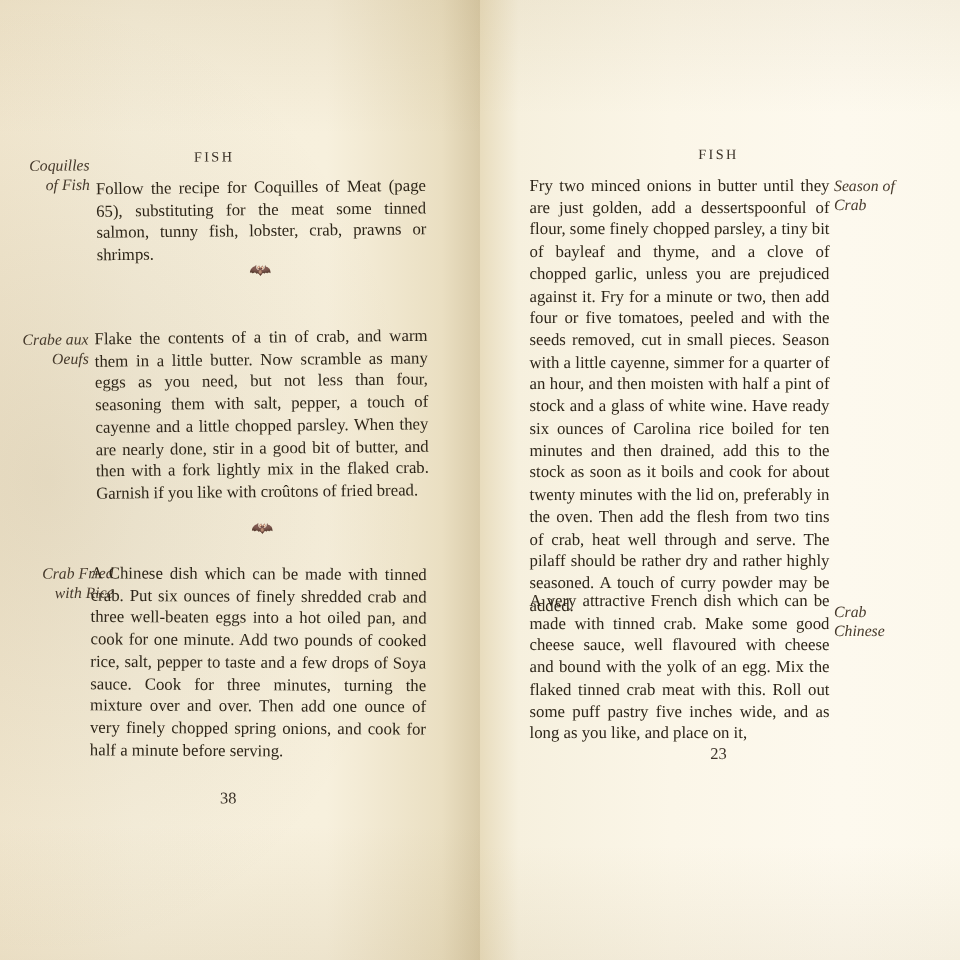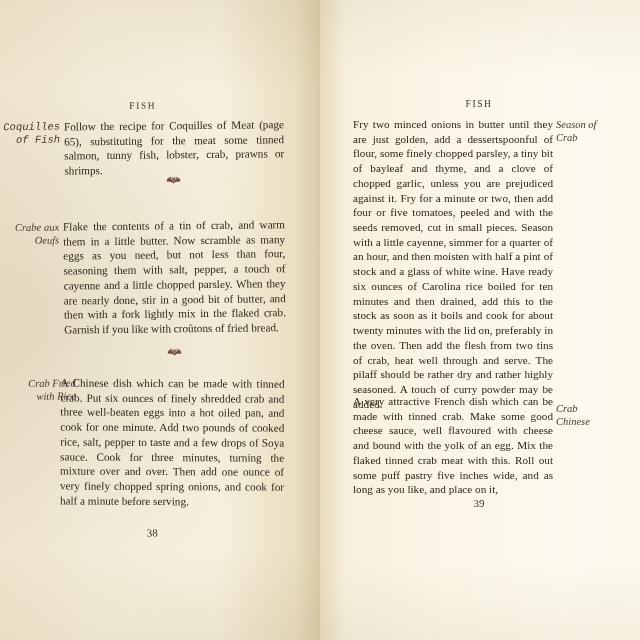--- a/index.html
+++ b/index.html
@@ -157,21 +157,21 @@
 <body>
 
 <div id="book">
 
   <div class="page" id="page-left">
     <div class="page-inner">
       <div id="left-content">
 
         <div class="running-head" id="left-head">FISH</div>
 
-        <div class="side-note" style="left:4px; top:118px;font-family:Liberation Mono, monospace;">
+        <div class="side-note" style="left:4px; top:102px;">
           <div>Coquilles</div>
           <div>of Fish</div>
         </div>
         <div class="body-text" style="left:66px; top:117px; width:220px;">Follow the recipe for Coquilles of Meat (page 65), substituting for the meat some tinned salmon, tunny fish, lobster, crab, prawns or shrimps.</div>
 
         <div class="ornament" style="left:66px; top:172px; width:220px;">
           <span class="bat">🦇</span>
         </div>
 
         <div class="side-note" style="left:2px; top:218px;">
@@ -206,18 +206,18 @@
           <div>Crab</div>
         </div>
         <div class="body-text" style="left:33px; top:117px; width:200px;">Fry two minced onions in butter until they are just golden, add a dessertspoonful of flour, some finely chopped parsley, a tiny bit of bayleaf and thyme, and a clove of chopped garlic, unless you are prejudiced against it. Fry for a minute or two, then add four or five tomatoes, peeled and with the seeds removed, cut in small pieces. Season with a little cayenne, simmer for a quarter of an hour, and then moisten with half a pint of stock and a glass of white wine. Have ready six ounces of Carolina rice boiled for ten minutes and then drained, add this to the stock as soon as it boils and cook for about twenty minutes with the lid on, preferably in the oven. Then add the flesh from two tins of crab, heat well through and serve. The pilaff should be rather dry and rather highly seasoned. A touch of curry powder may be added.</div>
 
         <div class="side-note" style="left:236px; top:402px; text-align:left; width:66px;">
           <div>Crab</div>
           <div>Chinese</div>
         </div>
         <div class="body-text" style="left:33px; top:394px; width:200px;">A very attractive French dish which can be made with tinned crab. Make some good cheese sauce, well flavoured with cheese and bound with the yolk of an egg. Mix the flaked tinned crab meat with this. Roll out some puff pastry five inches wide, and as long as you like, and place on it,</div>
 
-        <div class="folio" id="right-folio">39</div>
+        <div class="folio" id="right-folio">23</div>
       </div>
     </div>
   </div>
 
 </div>
 
 </body></html>

